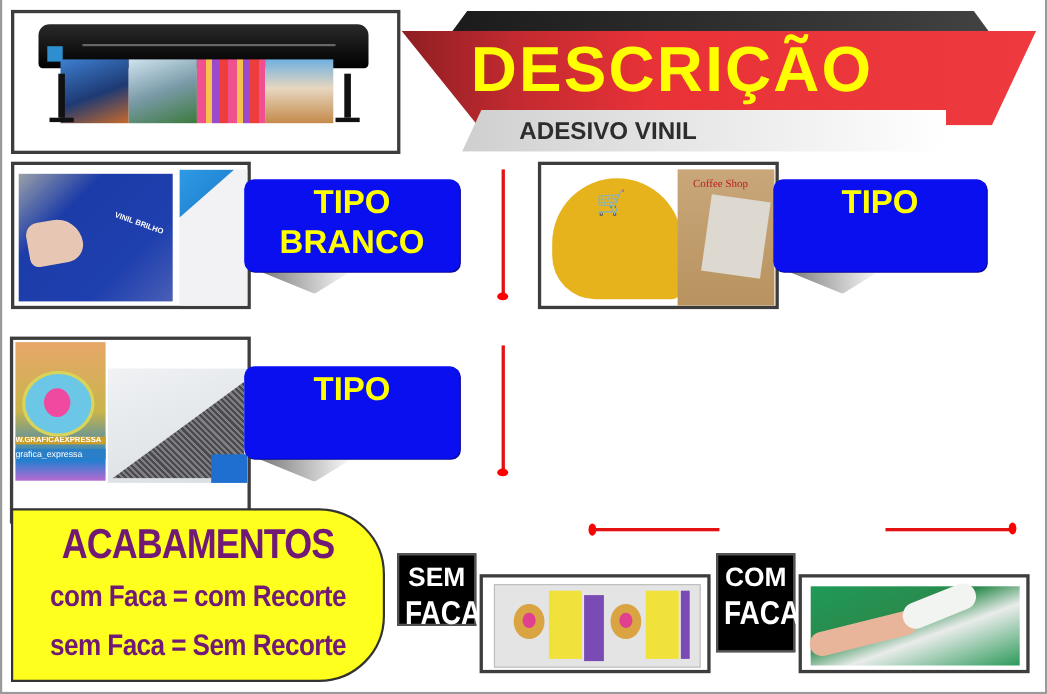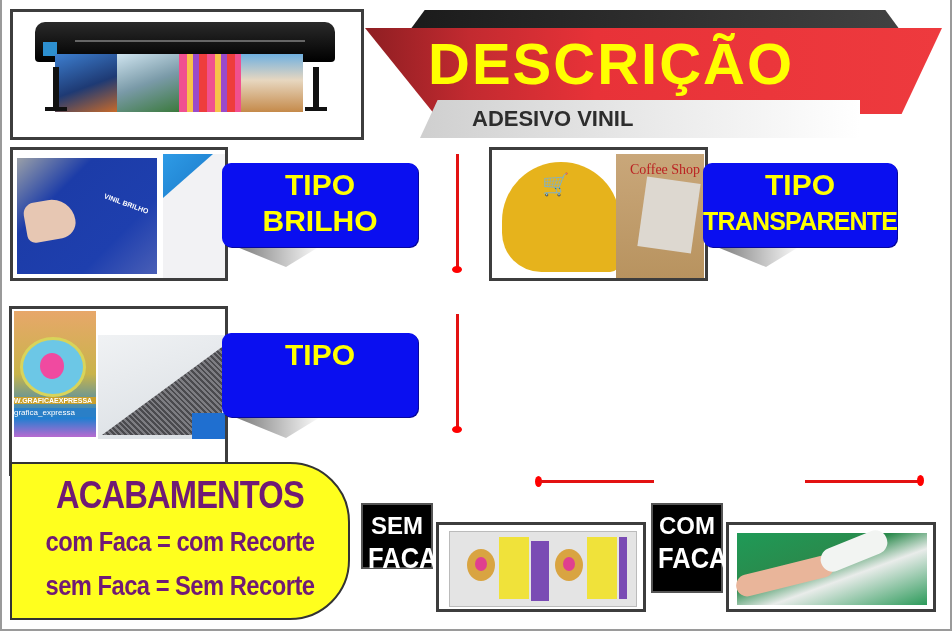--- a/index.html
+++ b/index.html
@@ -122,34 +122,33 @@
 <div class="photo-box" style="left:10px; top:147px; width:218px; height:134px;">
   <div style="position:absolute; left:4px; top:8px; width:140px; height:116px; background:linear-gradient(135deg,#9aa0a8,#1c3ca8 30%,#1e3fae 70%,#4a5fb6);"></div>
   <div style="position:absolute; left:12px; top:50px; width:50px; height:40px; background:#e7c7b3; border-radius:14px 30px 20px 10px; transform:rotate(-10deg);"></div>
   <div style="position:absolute; left:90px; top:50px; font-size:7px; font-weight:700; color:#fff; transform:rotate(20deg);">VINIL BRILHO</div>
   <div style="position:absolute; left:150px; top:4px; width:62px; height:125px; background:#f2f2f4;"></div>
   <div style="position:absolute; left:150px; top:4px; width:50px; height:44px; background:linear-gradient(135deg,#2e9be6,#1a78c8); clip-path:polygon(0 0,100% 0,0 100%);"></div>
 </div>
 <div class="label-shadow" style="left:232px; top:245px; width:90px;"></div>
 <div class="blue-label" style="left:222px; top:163px; width:196px; height:84px; padding-top:4px;">
   <span class="l1">TIPO</span>
-  <span class="l2">BRILHO</span>
+  <span class="l2">BRANCO</span>
 </div>
 
 <div class="photo-box" style="left:489px; top:147px; width:219px; height:134px;">
   <div style="position:absolute; left:10px; top:12px; width:118px; height:110px; background:#e6b31c; border-radius:60px 60px 10px 40px;"></div>
   <div style="position:absolute; left:50px; top:22px; font-size:22px; color:#6a2fa6;">🛒</div>
   <div style="position:absolute; left:124px; top:4px; width:88px; height:124px; background:linear-gradient(180deg,#c9a77a,#b8935f);"></div>
-  <div style="position:absolute; left:138px; top:12px; font-size:14px; color:#b22; font-family:'Liberation Serif',serif;">Coffee Shop</div>
+  <div style="position:absolute; left:138px; top:12px; font-size:10px; color:#b22; font-family:'Liberation Serif',serif;">Coffee Shop</div>
   <div style="position:absolute; left:150px; top:30px; width:54px; height:70px; background:#ddd8d0; transform:rotate(8deg);"></div>
 </div>
 <div class="label-shadow" style="left:712px; top:245px; width:90px;"></div>
 <div class="blue-label" style="left:703px; top:163px; width:194px; height:84px; padding-top:4px;">
   <span class="l1">TIPO</span>
-  <span class="l2 narrow">TRANSPARENTE</span>
 </div>
 
 <div class="photo-box" style="left:9px; top:306px; width:219px; height:170px;">
   <div style="position:absolute; left:2px; top:2px; width:82px; height:126px; background:linear-gradient(180deg,#e7a76a,#c9b44a 50%,#1f7fd0 85%,#b86ad0);"></div>
   <div style="position:absolute; left:8px; top:28px; width:66px; height:60px; border-radius:50%; background:#6cc7e6; border:3px solid #d8d45a;"></div>
   <div style="position:absolute; left:28px; top:44px; width:24px; height:26px; border-radius:50%; background:#f04aa0;"></div>
   <div style="position:absolute; left:2px; top:88px; width:82px; font-size:7px; font-weight:700; color:#fff; background:#caa02a; white-space:nowrap; overflow:hidden;">W.GRAFICAEXPRESSA</div>
   <div style="position:absolute; left:2px; top:99px; width:82px; font-size:8px; color:#fff; background:#2a7fc7; white-space:nowrap; overflow:hidden;">grafica_expressa</div>
   <div style="position:absolute; left:86px; top:26px; width:128px; height:104px; background:linear-gradient(160deg,#f0f2f4,#d8dde2);"></div>
   <div style="position:absolute; left:90px; top:38px; width:120px; height:88px; background:repeating-linear-gradient(45deg,#4a4a4e 0 2px,#7d7d82 2px 4px); clip-path:polygon(100% 0,0 100%,100% 100%);"></div>

